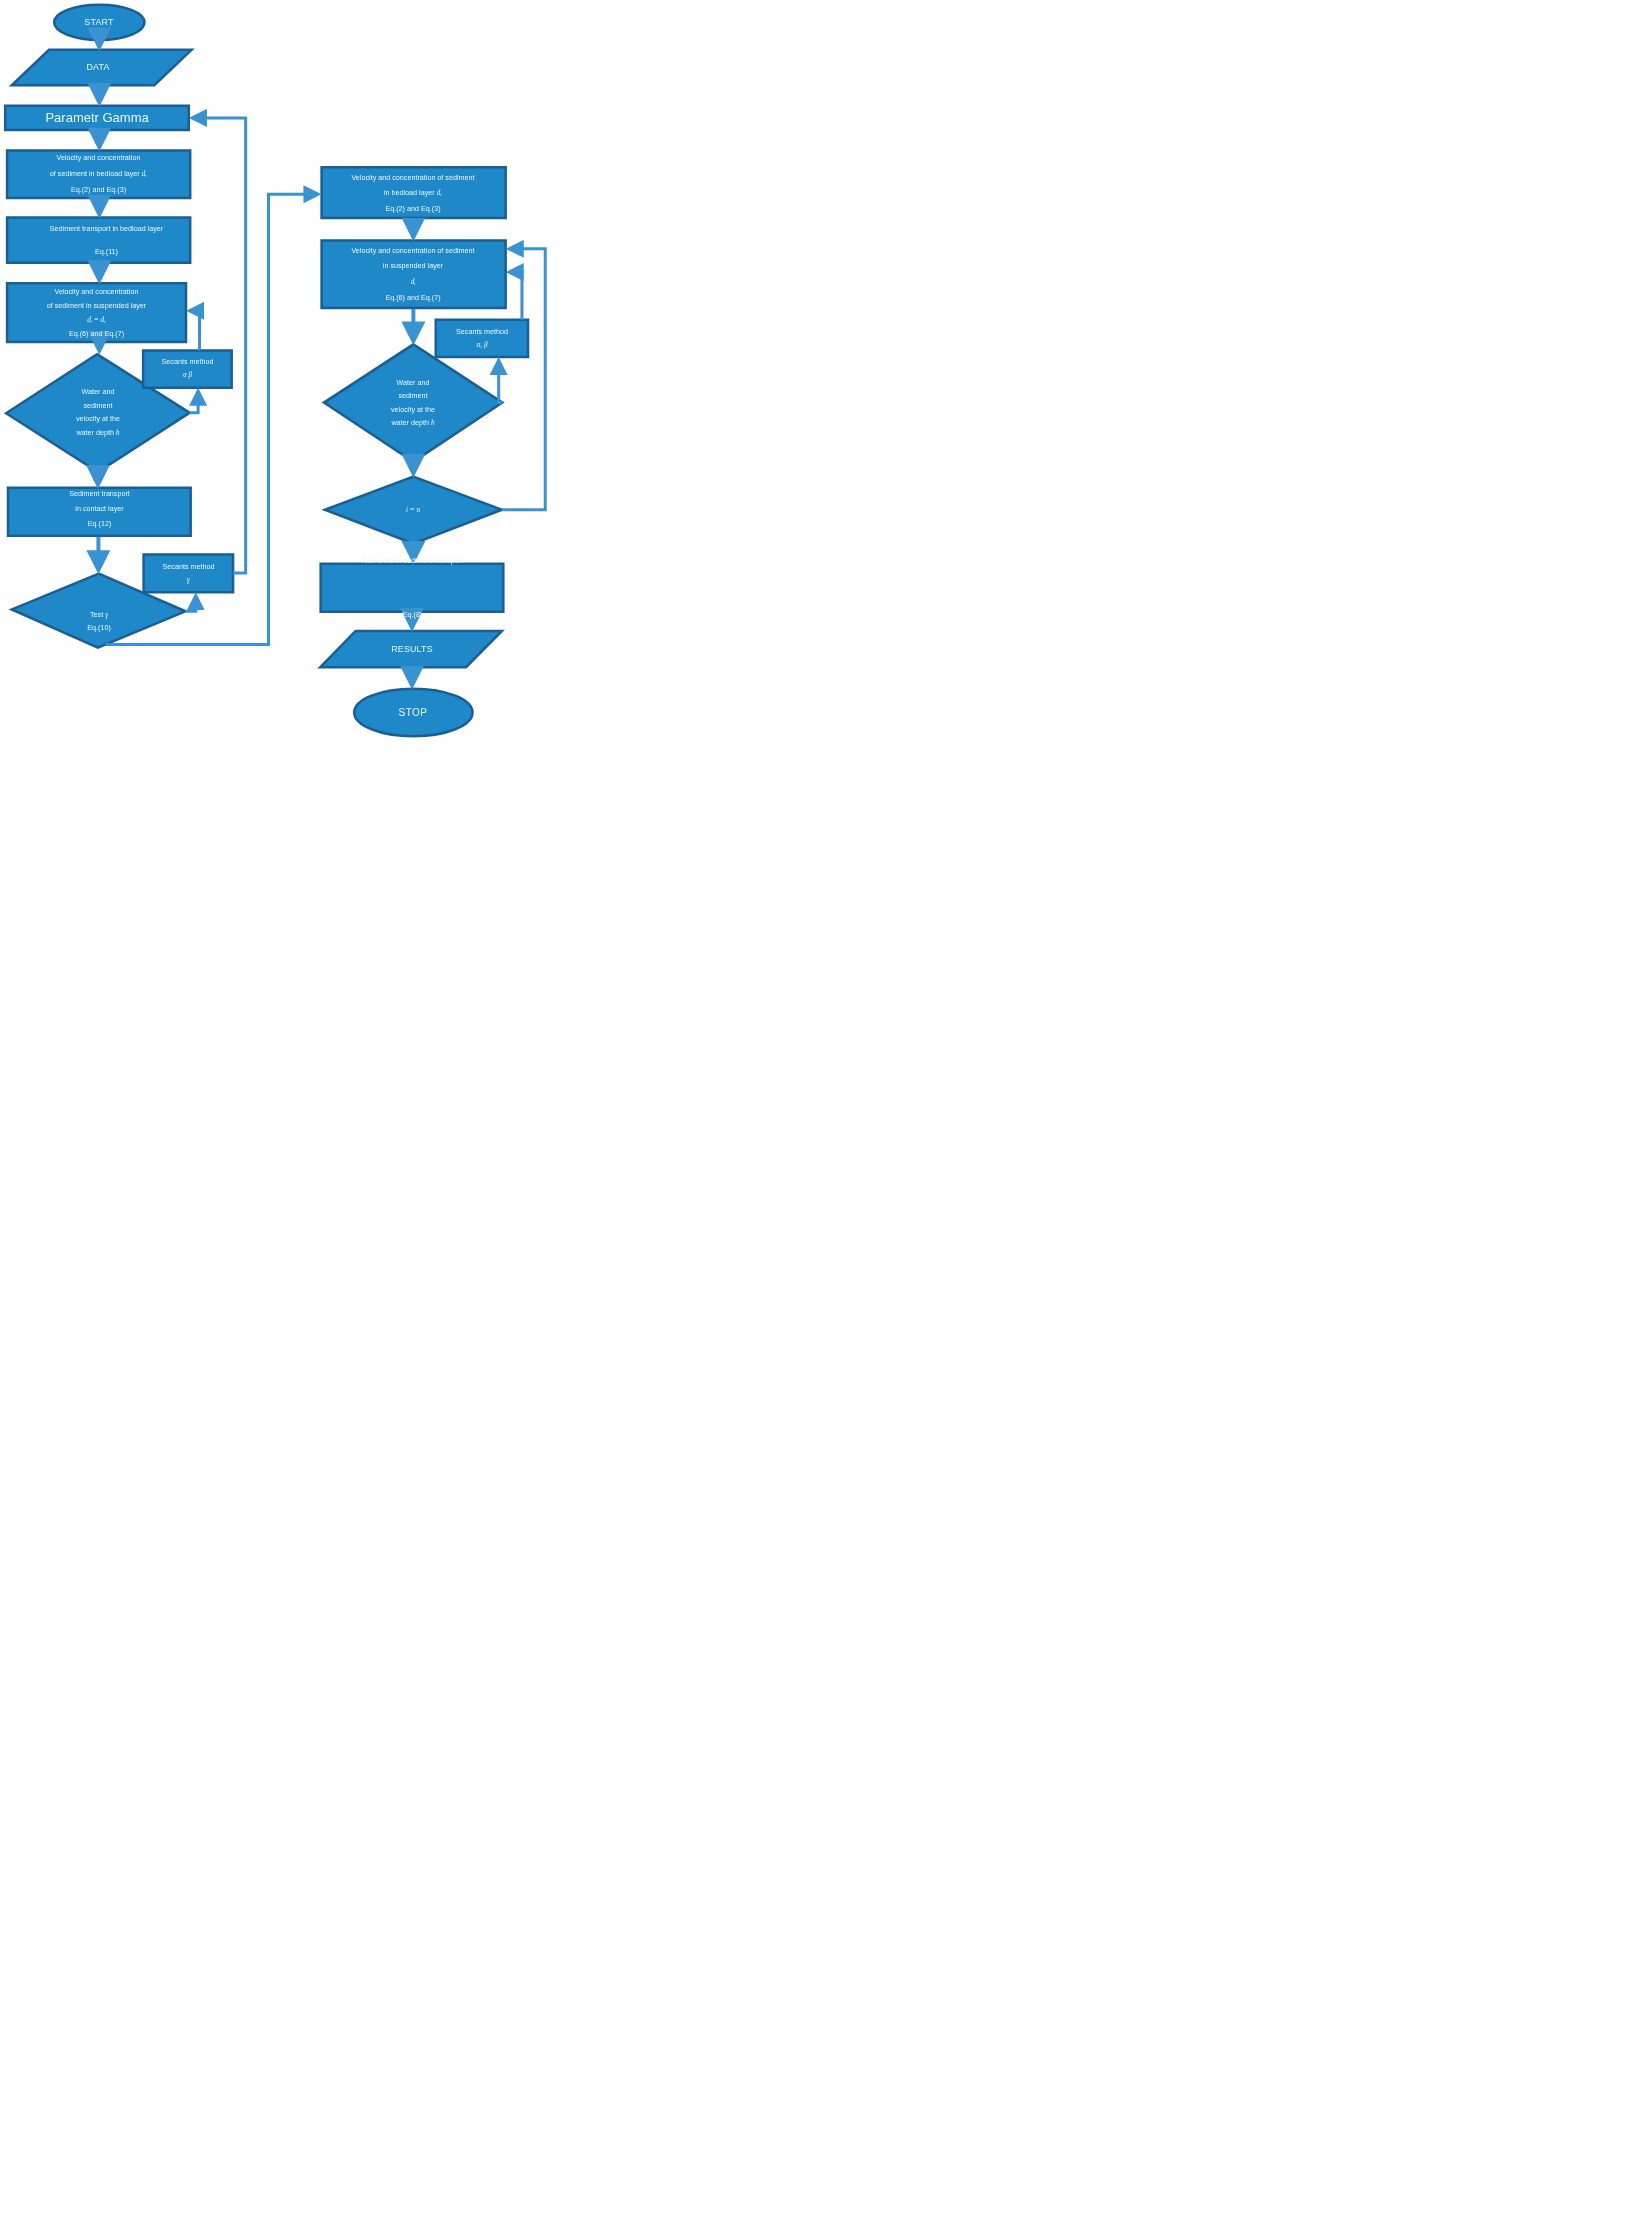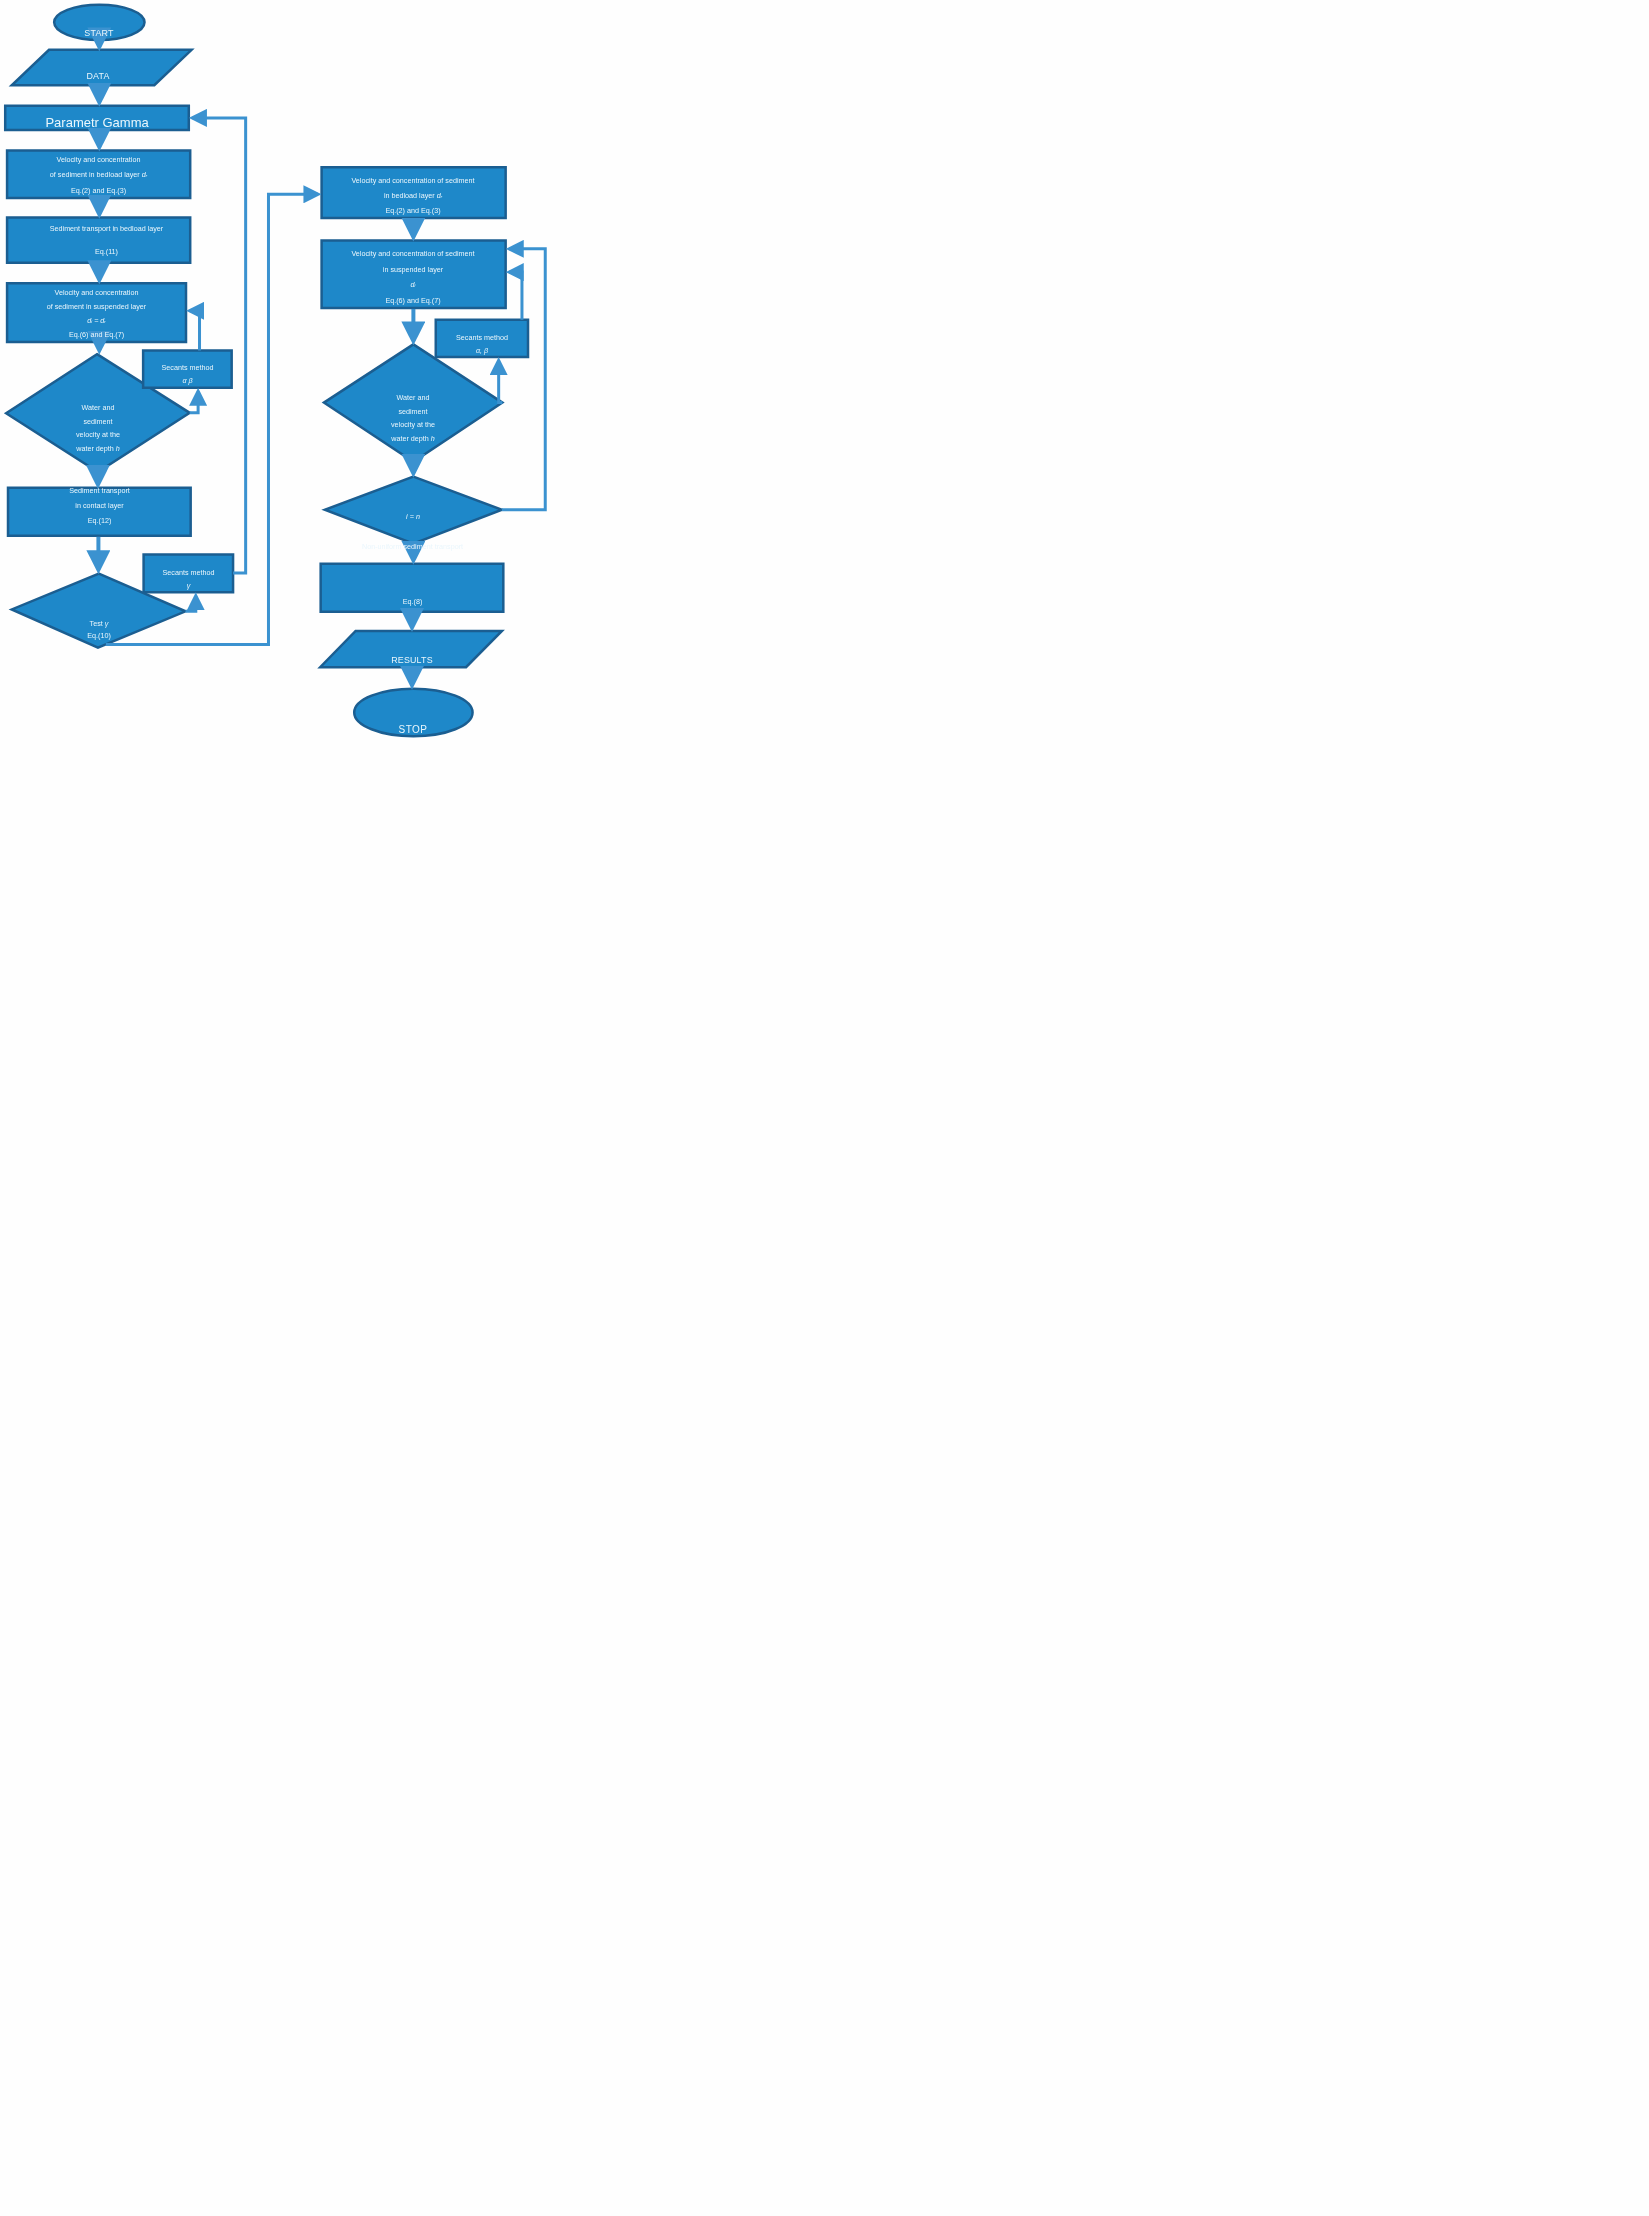--- a/index.html
+++ b/index.html
@@ -7,25 +7,25 @@
     --shape-border:#1B5E91;
     --connector:#3B92D0;
     --text:#EAF6FC;
     --background:#FEFEFE;
   }
   *{margin:0;padding:0;box-sizing:border-box;}
   body{background:var(--background);font-family:"Liberation Sans","DejaVu Sans",sans-serif;}
   .canvas{position:relative;width:550px;height:739px;background:var(--background);overflow:hidden;}
   .canvas svg{position:absolute;left:0;top:0;}
   .txt{
-    position:absolute;display:flex;flex-direction:column;align-items:center;justify-content:flex-end;
+    position:absolute;display:flex;flex-direction:column;align-items:center;justify-content:center;
     color:var(--text);text-align:center;font-size:7.2px;line-height:14px;pointer-events:none;
   }
   .ln{white-space:pre;}
-  .m{font-family:Liberation Sans, sans-serif;font-style:italic;}
+  .m{font-family:Liberation Serif, serif;font-style:italic;}
   .big{font-size:8.9px;letter-spacing:0.2px;}
   .stop{font-size:10px;letter-spacing:0.5px;}
   shape, path, polygon, rect, ellipse{vector-effect:non-scaling-stroke;}
 </style>
 </head>
 <body>
 
 <div class="canvas">
 
   <svg width="550" height="739" viewBox="0 0 1180 1586">

